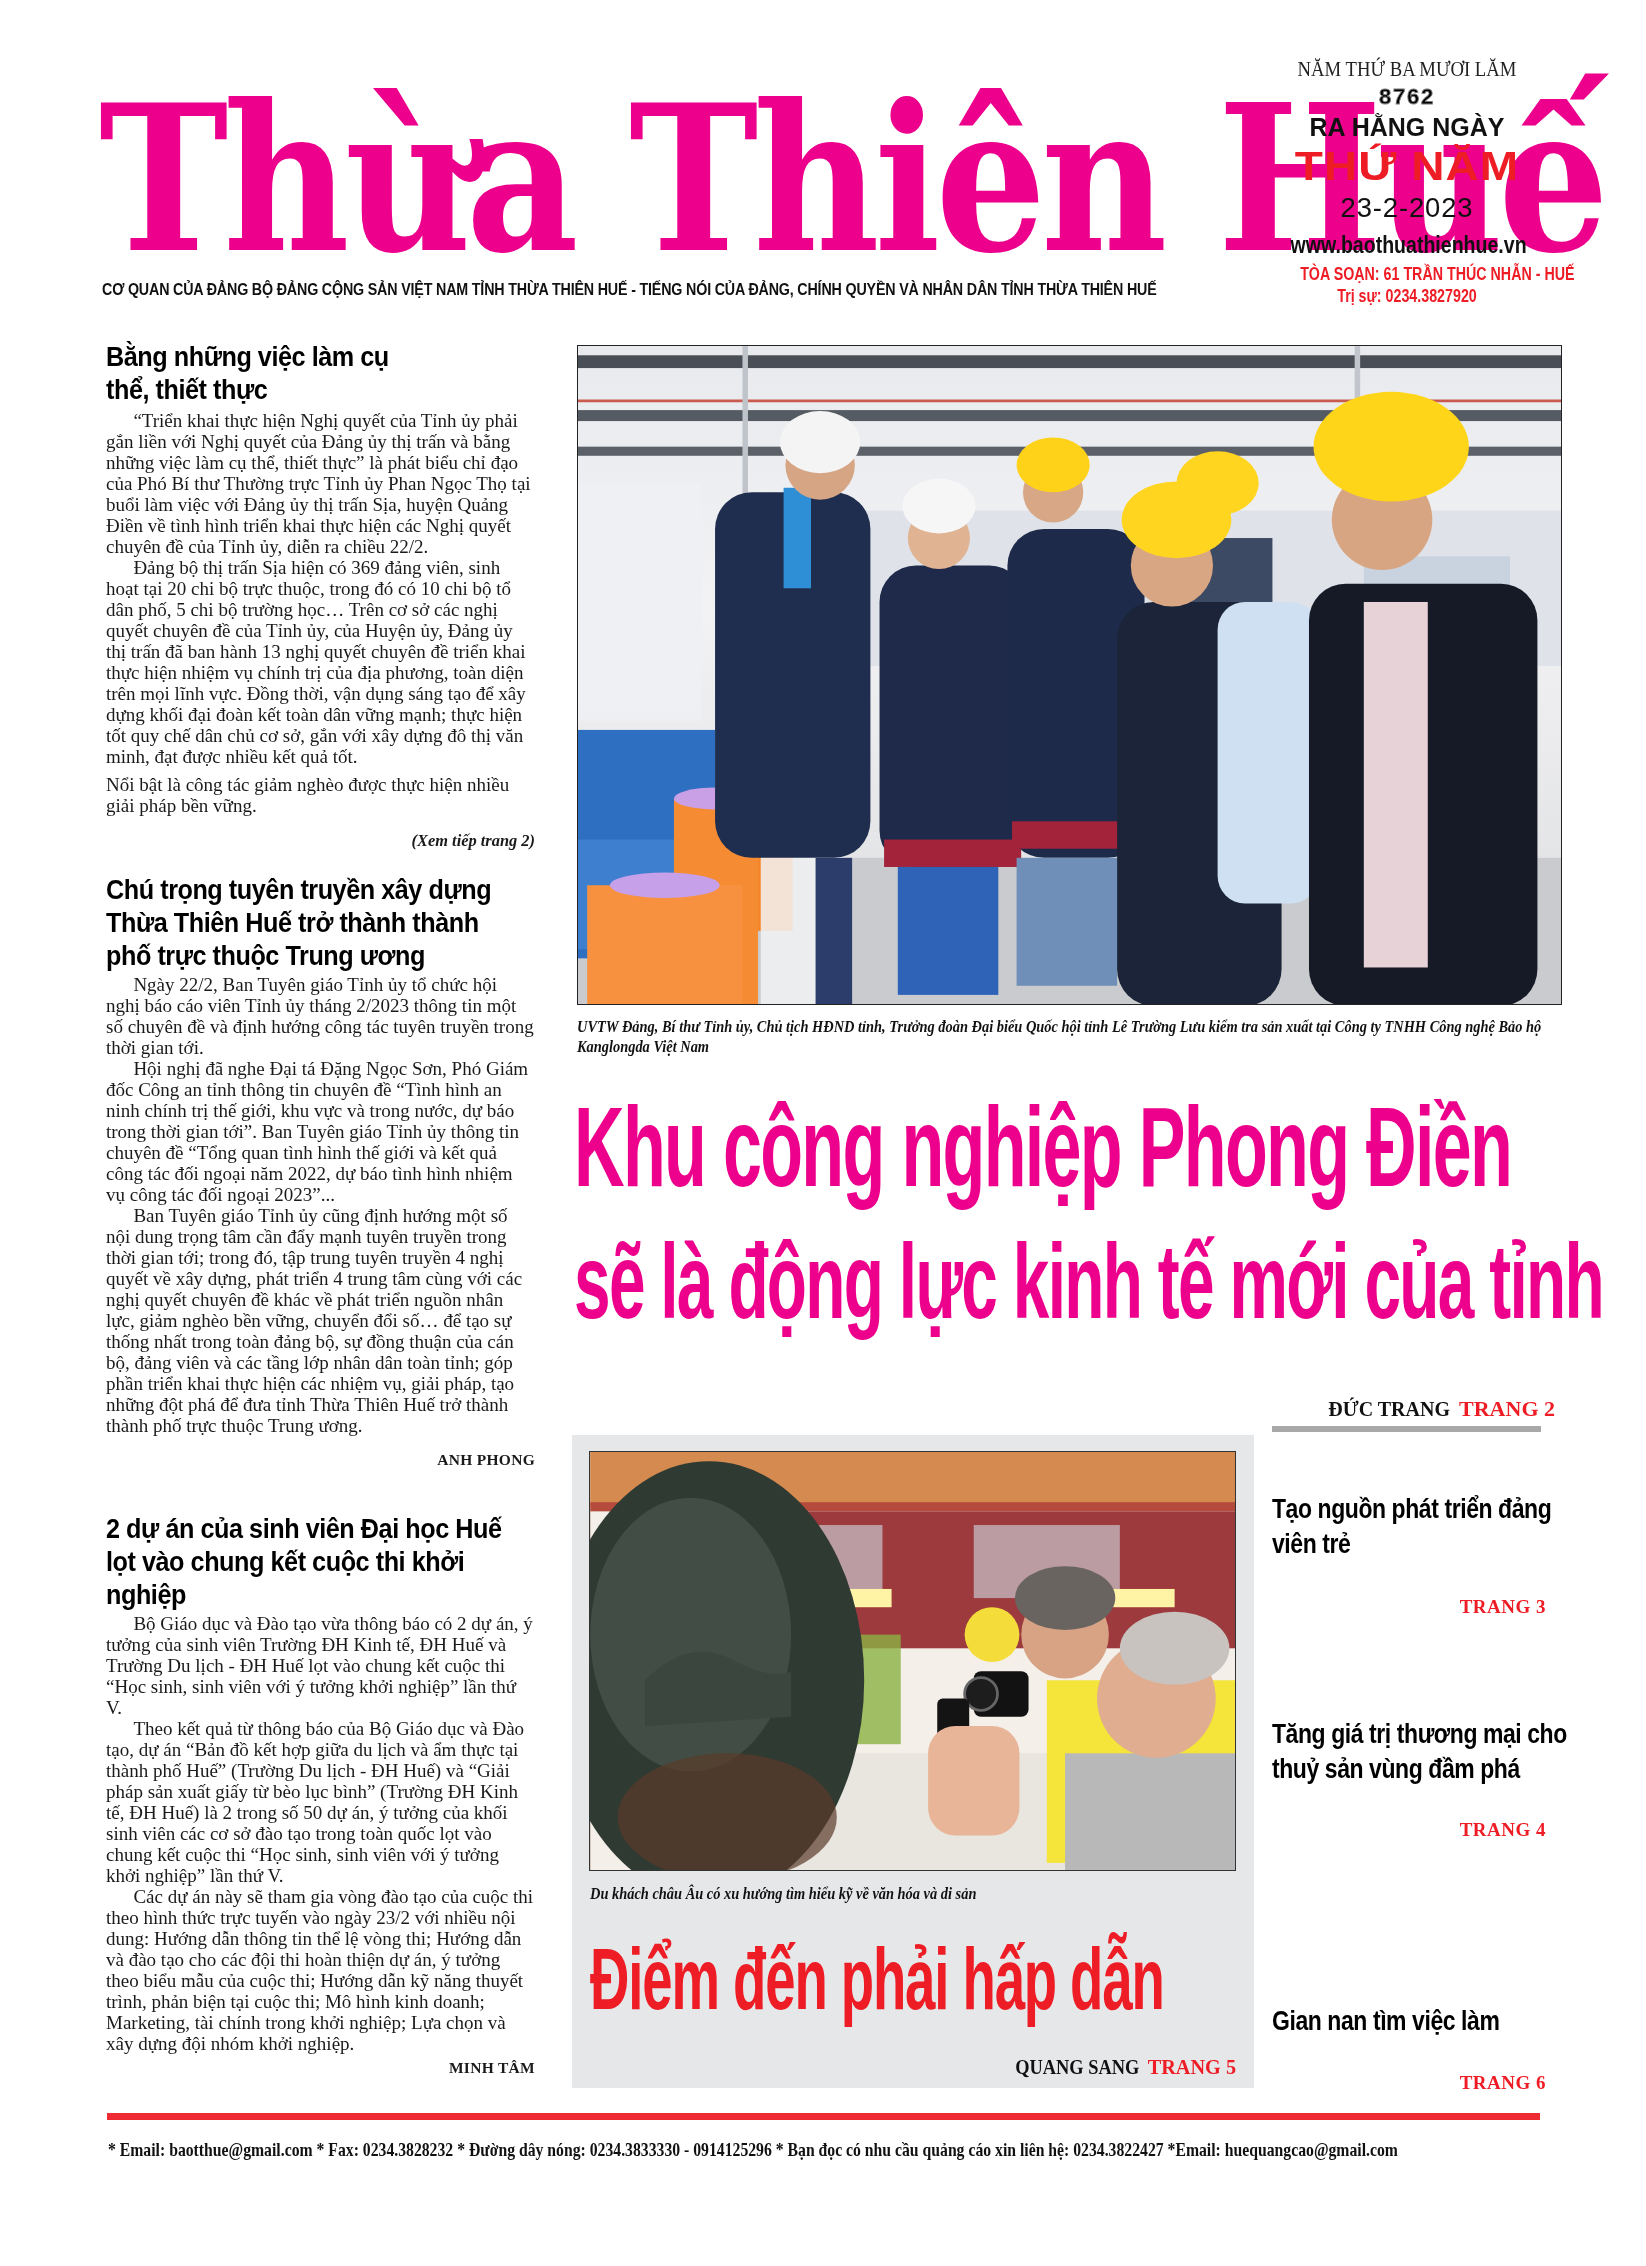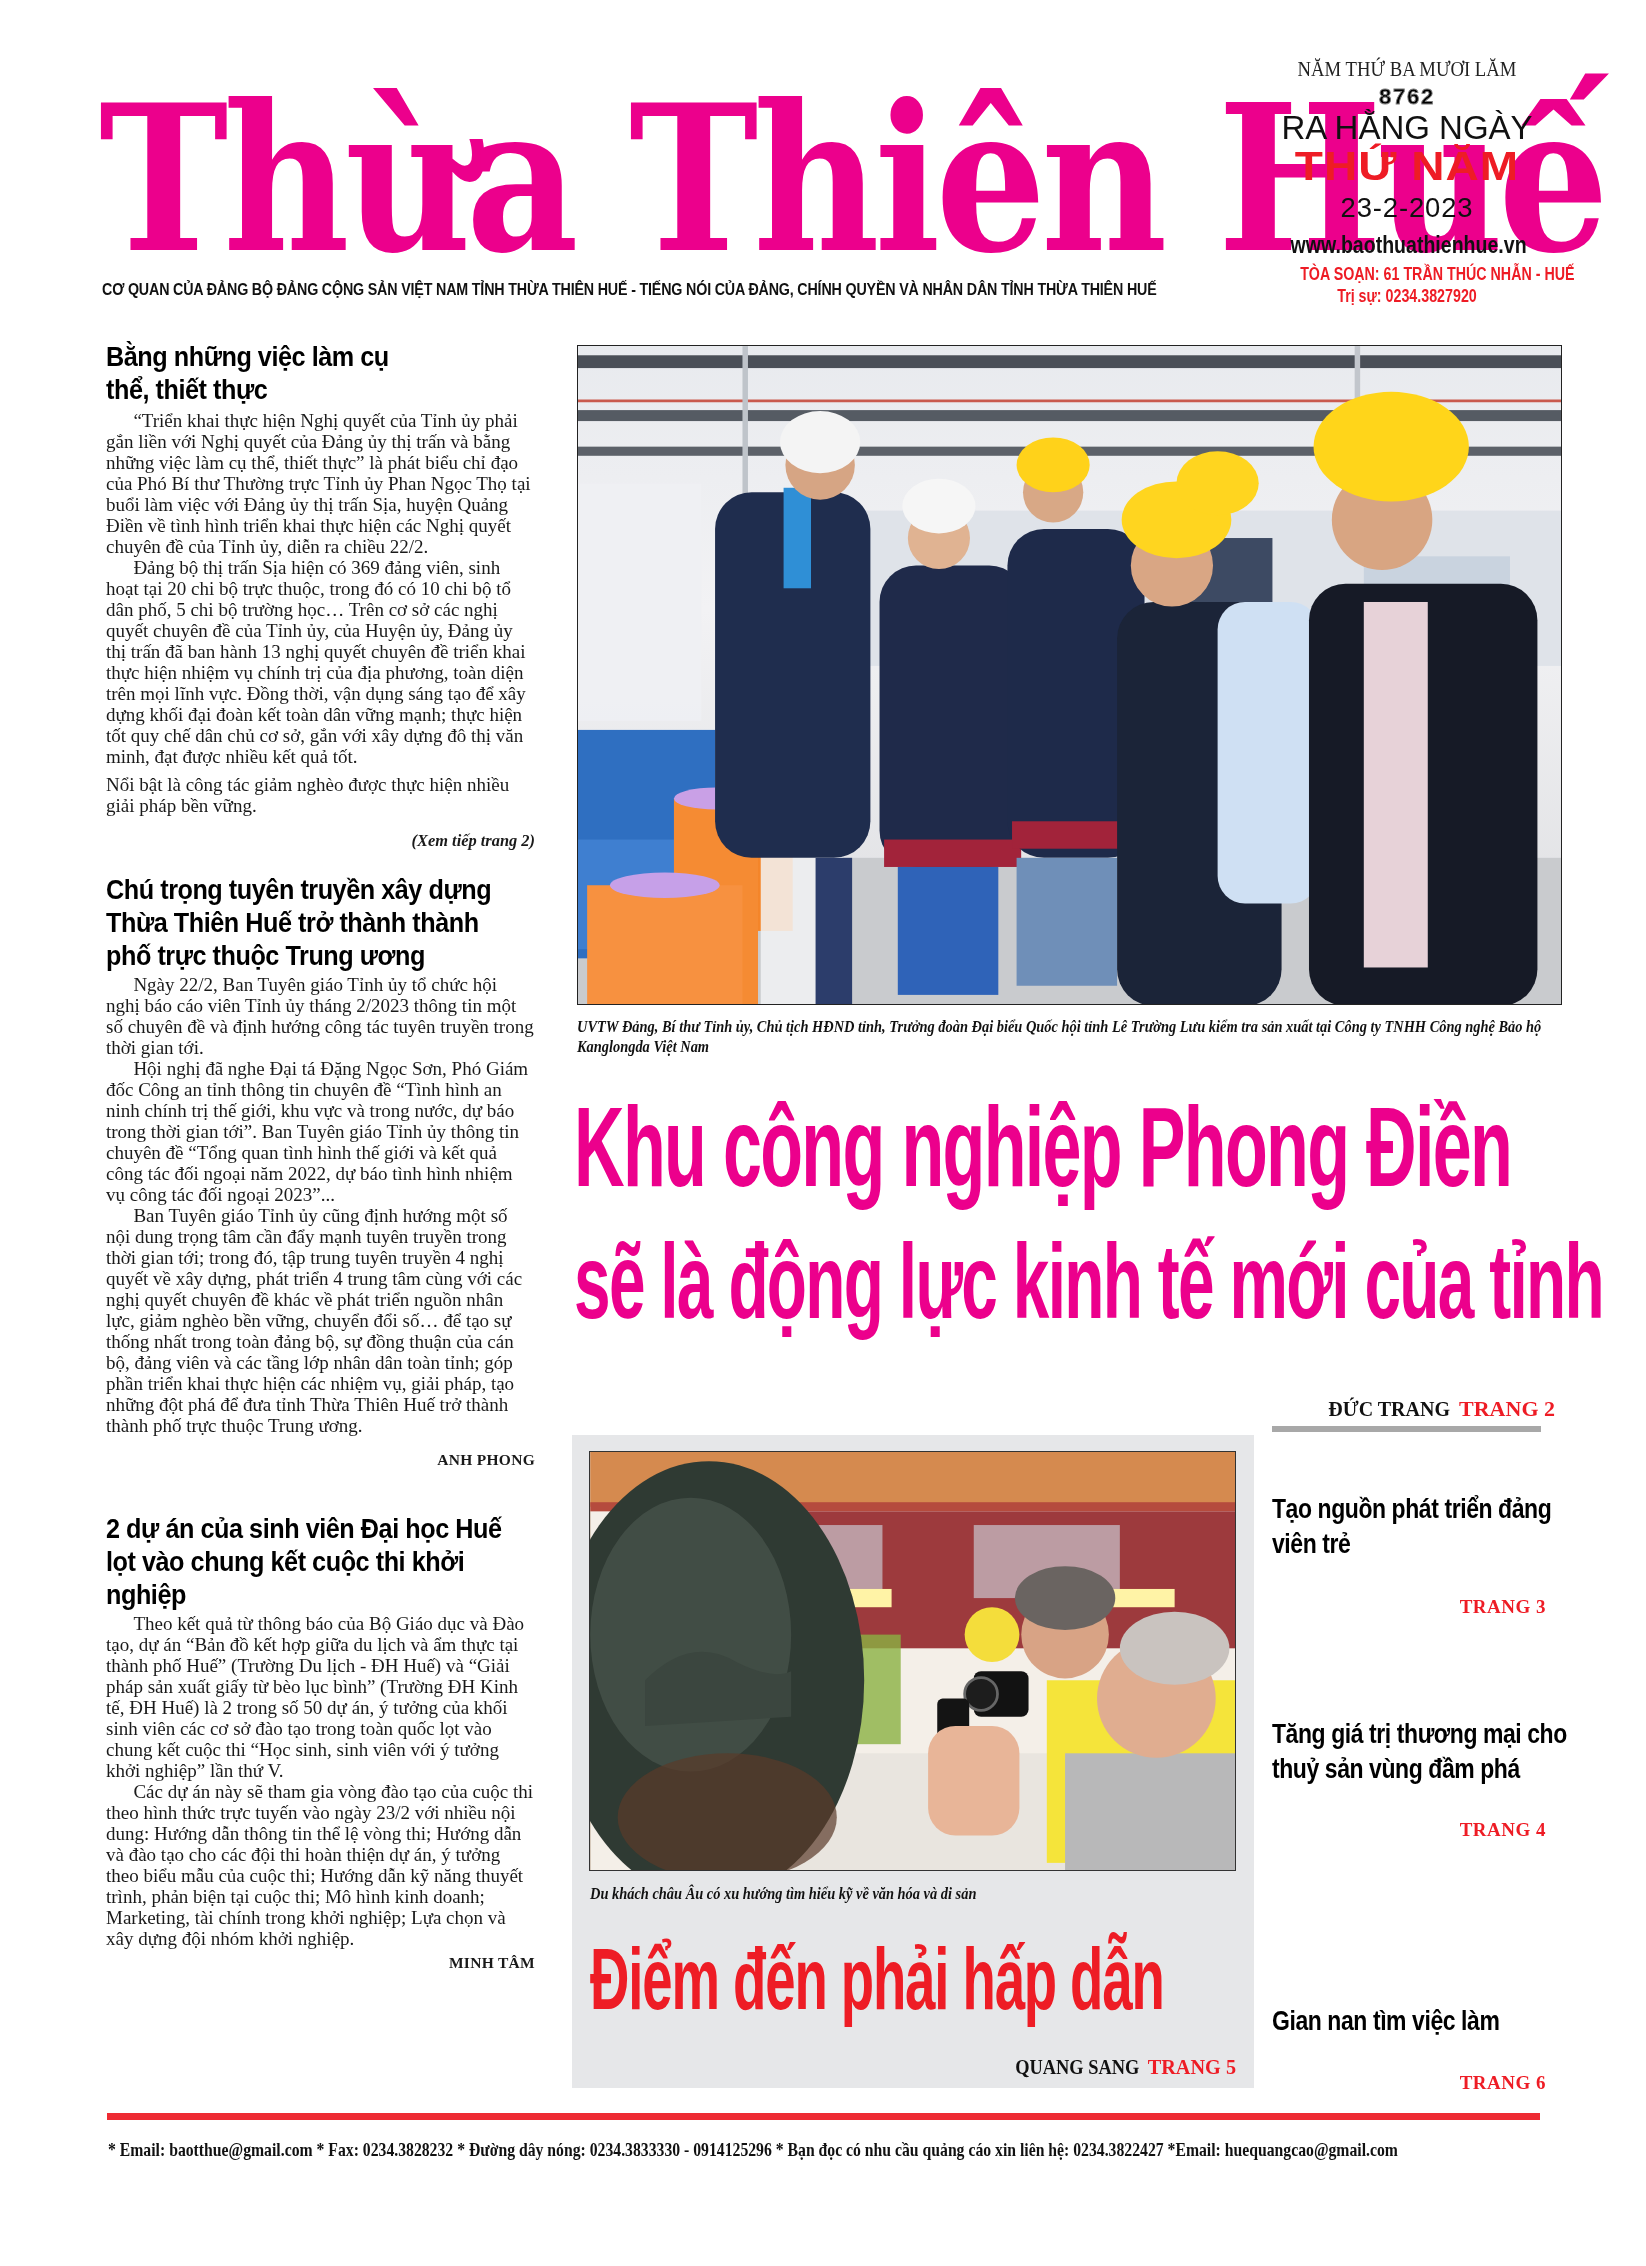--- a/index.html
+++ b/index.html
@@ -18,21 +18,21 @@
   }
   .masthead-tagline {
     left: 102px; top: 279px; width: 1142px;
     font-family: "Liberation Sans", sans-serif; font-weight: bold;
     font-size: 17.4px; color: #111; white-space: nowrap;
     transform: scaleX(0.82); transform-origin: left top; letter-spacing: -0.2px;
   }
   .issue-box { left: 1270px; top: 55px; width: 274px; text-align: center; }
   .issue-year { font-family: "Liberation Serif", serif; font-size: 22px; color: #222; line-height: 27.4px; transform: scaleX(0.85); }
   .issue-number { font-family: "Liberation Sans", sans-serif; font-weight: bold; font-size: 22px; color: #000000; line-height: 29px; letter-spacing: 1.8px; -webkit-text-stroke: 0.9px #7a7a7a; }
-  .issue-daily { font-family: "Liberation Sans", sans-serif; font-weight: normal; font-size: 33px; color: #111; line-height: 33px; }
+  .issue-daily { font-family: "Liberation Sans", sans-serif; font-weight: bold; font-size: 25px; color: #111; line-height: 33px; }
   .issue-weekday { font-family: "Liberation Sans", sans-serif; font-weight: bold; font-size: 40px; color: #ee1c25; line-height: 44px; transform: scaleX(1.15); letter-spacing: 0.9px; }
   .issue-date { font-family: "Liberation Sans", sans-serif; font-size: 27.4px; color: #111; line-height: 40px; letter-spacing: 0.9px; }
   .issue-web { font-family: "Liberation Sans", sans-serif; font-weight: bold; font-size: 23px; color: #111; line-height: 35px; transform: scaleX(0.85); }
   .issue-office { font-family: "Liberation Sans", sans-serif; font-weight: bold; font-size: 18.3px; color: #ee1c25; line-height: 22px; transform: scaleX(0.78); white-space: nowrap; }
   .issue-phone { font-family: "Liberation Sans", sans-serif; font-weight: bold; font-size: 18.3px; color: #ee1c25; line-height: 22px; transform: scaleX(0.78); }
 
   
   .left-col { left: 106px; width: 429px; }
   .headline-black {
     font-family: "Liberation Sans", sans-serif; font-weight: bold; color: #000;
@@ -138,20 +138,21 @@
     <p>Ngày 22/2, Ban Tuyên giáo Tỉnh ủy tổ chức hội nghị báo cáo viên Tỉnh ủy tháng 2/2023 thông tin một số chuyên đề và định hướng công tác tuyên truyền trong thời gian tới.</p>
     <p>Hội nghị đã nghe Đại tá Đặng Ngọc Sơn, Phó Giám đốc Công an tỉnh thông tin chuyên đề “Tình hình an ninh chính trị thế giới, khu vực và trong nước, dự báo trong thời gian tới”. Ban Tuyên giáo Tỉnh ủy thông tin chuyên đề “Tổng quan tình hình thế giới và kết quả công tác đối ngoại năm 2022, dự báo tình hình nhiệm vụ công tác đối ngoại 2023”...</p>
     <p>Ban Tuyên giáo Tỉnh ủy cũng định hướng một số nội dung trọng tâm cần đẩy mạnh tuyên truyền trong thời gian tới; trong đó, tập trung tuyên truyền 4 nghị quyết về xây dựng, phát triển 4 trung tâm cùng với các nghị quyết chuyên đề khác về phát triển nguồn nhân lực, giảm nghèo bền vững, chuyển đổi số… để tạo sự thống nhất trong toàn đảng bộ, sự đồng thuận của cán bộ, đảng viên và các tầng lớp nhân dân toàn tỉnh; góp phần triển khai thực hiện các nhiệm vụ, giải pháp, tạo những đột phá để đưa tỉnh Thừa Thiên Huế trở thành thành phố trực thuộc Trung ương.</p>
     <div class="byline-right">ANH PHONG</div>
   </div>
 </div>
 
 <div class="abs left-col" style="top:1512px;">
   <div class="headline-black" style="width:475px;">2 dự án của sinh viên Đại học Huế lọt vào chung kết cuộc thi khởi nghiệp</div>
   <div class="body-text" style="margin-top:1.8px;">
+    <p>Bộ Giáo dục và Đào tạo vừa thông báo có 2 dự án, ý tưởng của sinh viên Trường ĐH Kinh tế, ĐH Huế và Trường Du lịch - ĐH Huế lọt vào chung kết cuộc thi “Học sinh, sinh viên với ý tưởng khởi nghiệp” lần thứ V.</p>
     <p>Theo kết quả từ thông báo của Bộ Giáo dục và Đào tạo, dự án “Bản đồ kết hợp giữa du lịch và ẩm thực tại thành phố Huế” (Trường Du lịch - ĐH Huế) và “Giải pháp sản xuất giấy từ bèo lục bình” (Trường ĐH Kinh tế, ĐH Huế) là 2 trong số 50 dự án, ý tưởng của khối sinh viên các cơ sở đào tạo trong toàn quốc lọt vào chung kết cuộc thi “Học sinh, sinh viên với ý tưởng khởi nghiệp” lần thứ V.</p>
     <p>Các dự án này sẽ tham gia vòng đào tạo của cuộc thi theo hình thức trực tuyến vào ngày 23/2 với nhiều nội dung: Hướng dẫn thông tin thể lệ vòng thi; Hướng dẫn và đào tạo cho các đội thi hoàn thiện dự án, ý tưởng theo biểu mẫu của cuộc thi; Hướng dẫn kỹ năng thuyết trình, phản biện tại cuộc thi; Mô hình kinh doanh; Marketing, tài chính trong khởi nghiệp; Lựa chọn và xây dựng đội nhóm khởi nghiệp.</p>
     <div class="byline-right" style="margin-top:3.7px;">MINH TÂM</div>
   </div>
 </div>
 
 <div class="abs main-photo">
   <svg width="985" height="660" viewBox="0 0 1078 722">
 
     <rect x="0" y="10" width="1078" height="14" fill="#4a4f57"></rect>

